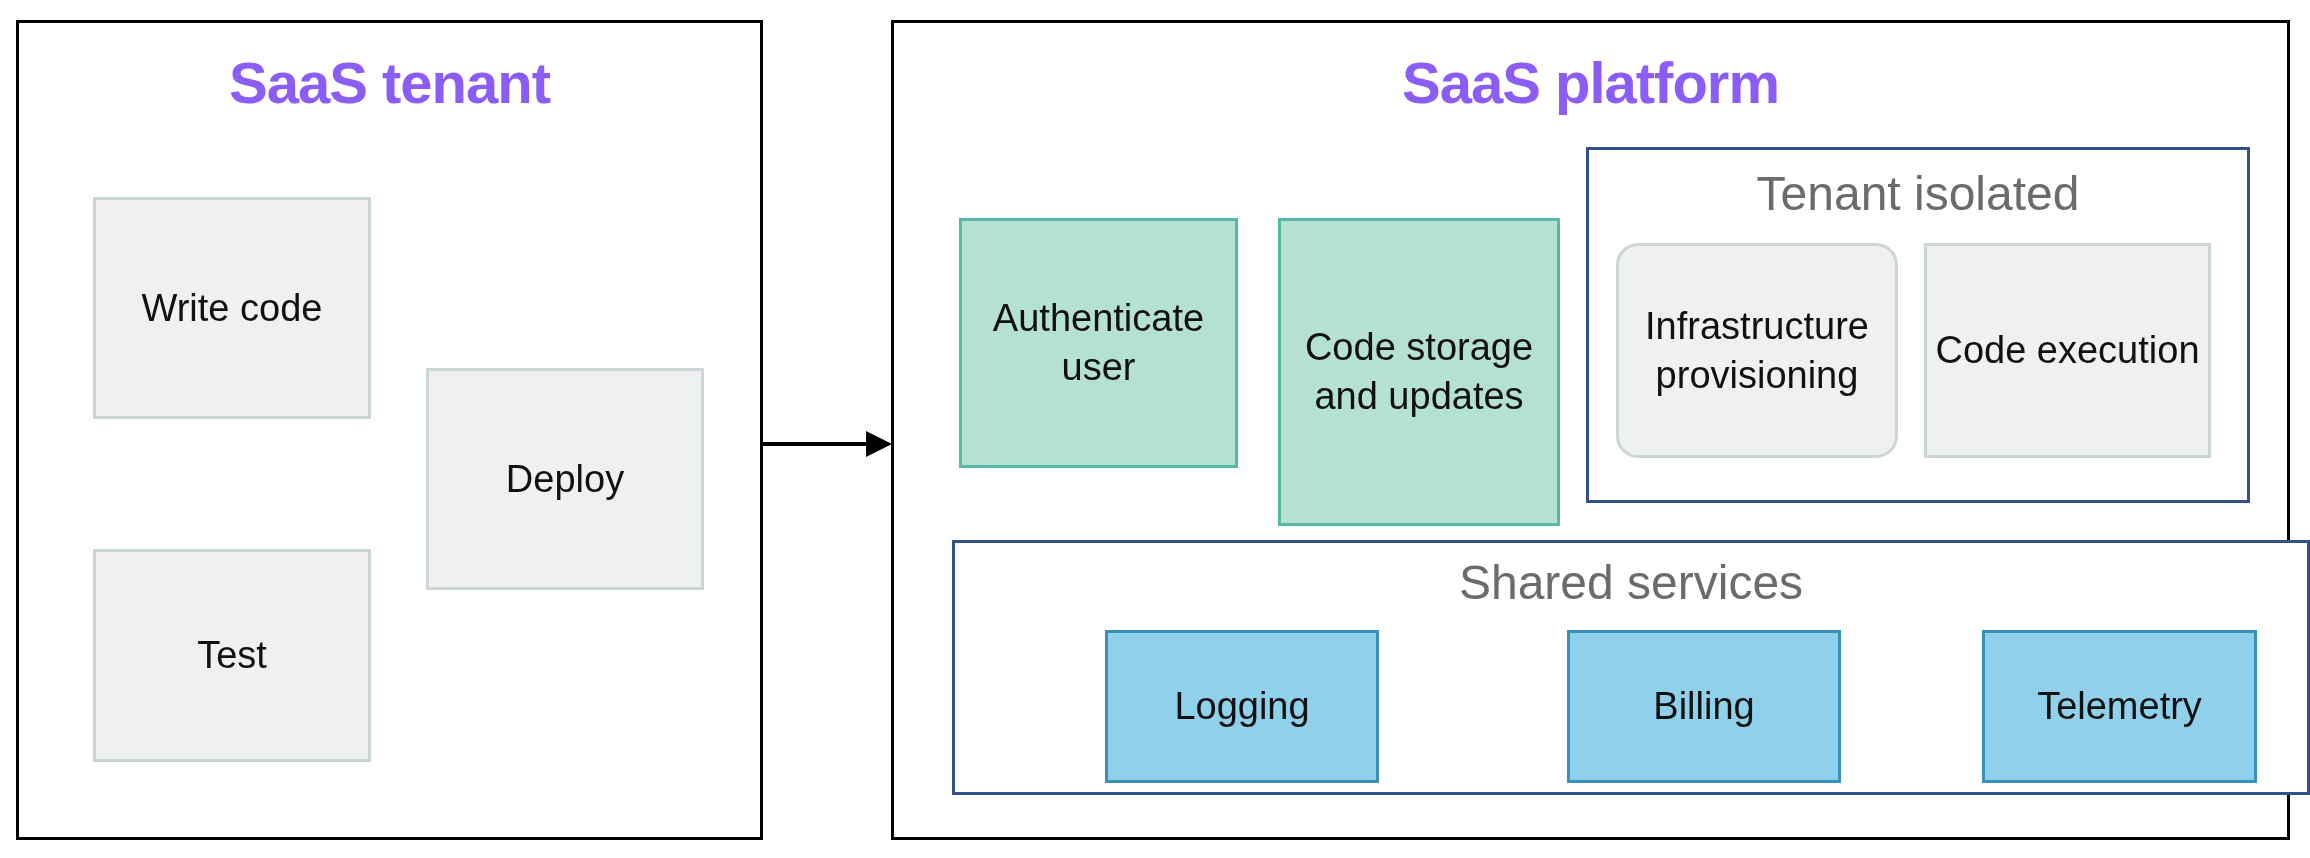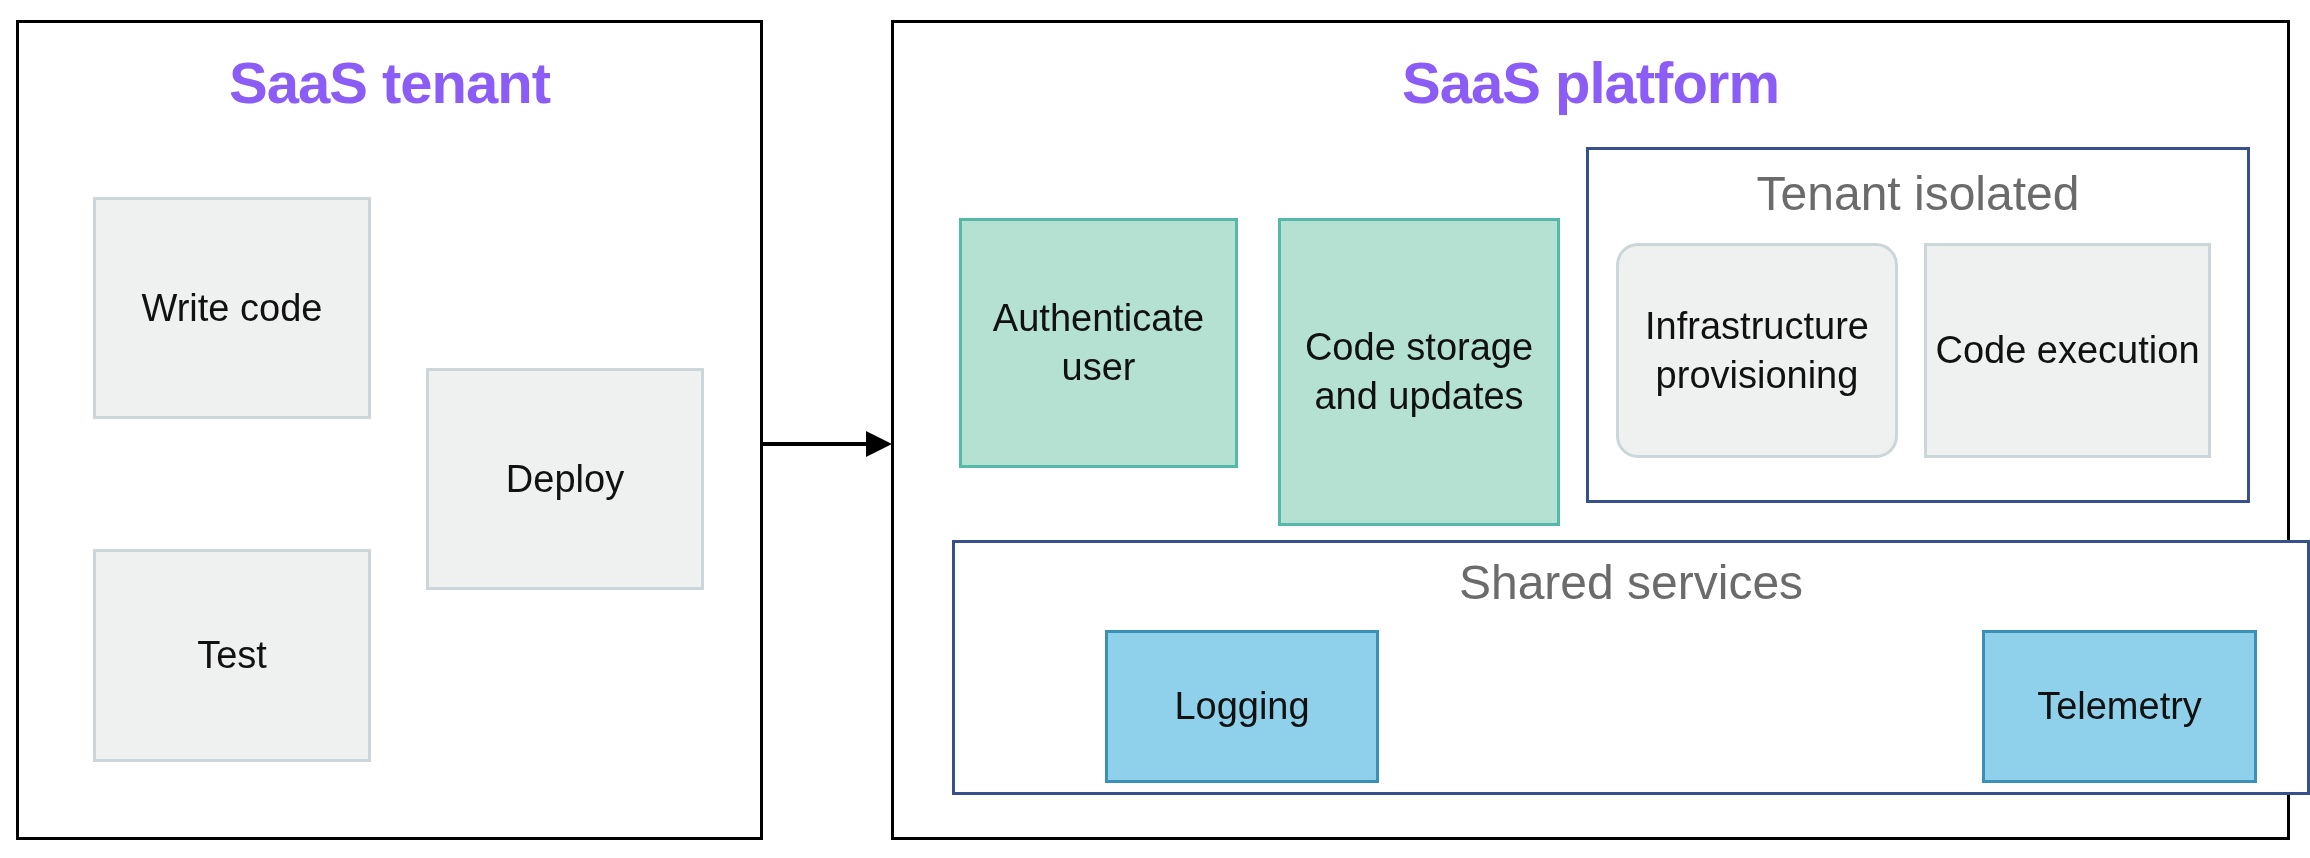--- a/index.html
+++ b/index.html
@@ -155,19 +155,22 @@
       <div class="node gray-node" id="codeexec-node">
         <span>Code execution</span>
       </div>
     </div>
 
     <div class="group-container" id="shared-services-group">
       <div class="group-label">Shared services</div>
       <div class="node blue-node" id="logging-node">
         <span>Logging</span>
       </div>
+      <div class="node blue-node" id="billing-node">
+        <span>Billing</span>
+      </div>
       <div class="node blue-node" id="telemetry-node">
         <span>Telemetry</span>
       </div>
     </div>
   </div>
 
 </div>
 
 </body></html>

